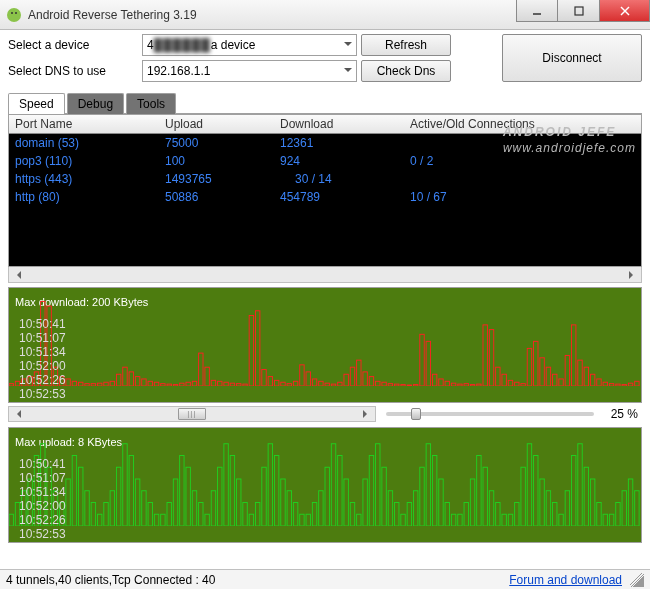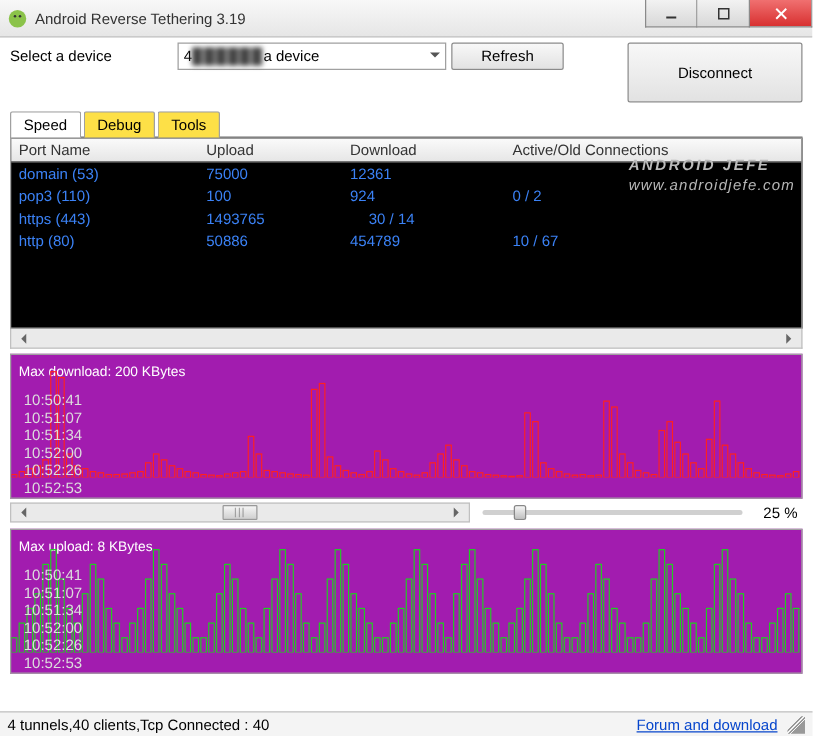--- a/index.html
+++ b/index.html
@@ -28,41 +28,41 @@
 .top-left { flex:1; }
 .disconnect-btn { width: 140px; height: 48px; border:1px solid #8a8a8a; background: linear-gradient(#f8f8f8,#e2e2e2); border-radius:2px; display:flex; align-items:center; justify-content:center; cursor:pointer;text-align:right; }
 
 
 .watermark { position:absolute; right: 14px; top: 90px; color:#b6b6b6; font-style:italic; font-size:18px; letter-spacing:1px; pointer-events:none; }
 .watermark .an { color:#bcbcbc; font-weight:bold; letter-spacing:2px; }
 .watermark .url { display:block; font-size:12px; text-align:right; }
 
 
 .tabs { display:flex; margin-top: 6px; border-bottom:1px solid #a0a0a0; }
-.tab { padding: 3px 10px; border:1px solid #a0a0a0; border-bottom:none; background:#fde047; margin-right:2px; cursor:pointer; border-radius:2px 2px 0 0; position:relative; top:1px; }
+.tab { padding: 3px 10px; border:1px solid #a0a0a0; border-bottom:none; background:#737373; margin-right:2px; cursor:pointer; border-radius:2px 2px 0 0; position:relative; top:1px; }
 .tab.active { background:#fff; font-weight:normal; }
 
 
 .port-list-wrap { border:1px solid #a0a0a0; background:#000; color:#fff; font-family:"Segoe UI",sans-serif; }
 .port-header { display:flex; background:linear-gradient(#fafafa,#e6e6e6); color:#333; border-bottom:1px solid #888; }
 .port-header > div, .port-row > div { padding:2px 6px; }
 .col-port { width: 150px; }
 .col-up { width: 115px; }
 .col-down { width: 130px; }
 .col-conn { flex:1; }
 .port-body { min-height: 132px; }
 .port-row { display:flex; color:#3b82f6; }
 .hscroll { height:16px; background:#eaeaea; border:1px solid #c0c0c0; border-top:none; position:relative; }
 .hscroll .arrow-l, .hscroll .arrow-r { width:16px; height:100%; position:absolute; top:0; display:flex; align-items:center; justify-content:center; }
 .hscroll .arrow-l { left:0; } .hscroll .arrow-r { right:0; }
 .hscroll .arrow-l::before { content:""; border:4px solid transparent; border-right-color:#666; }
 .hscroll .arrow-r::before { content:""; border:4px solid transparent; border-left-color:#666; }
 
 
-.graph { border:1px solid #a0a0a0; background:#a21caf; height: 116px; margin-top:4px; position:relative; overflow:hidden; }
+.graph { border:1px solid #a0a0a0; background:#4d7c0f; height: 116px; margin-top:4px; position:relative; overflow:hidden; }
 .graph-label { position:absolute; left:6px; top:8px; color:#fff; font-size:11px; }
 .graph-svg { position:absolute; left:0; bottom:16px; width:100%; height: calc(100% - 20px); }
 .graph-xaxis { position:absolute; bottom:1px; left:0; right:0; display:flex; justify-content:space-around; color:#ddd; font-size:10px; padding: 0 10px; flex-direction: column; }
 
 
 .slider-row { display:flex; align-items:center; height:18px; margin-top:2px; gap:4px; }
 .slider-row .hscroll-graph { flex:0 0 58%; height:16px; background:#eaeaea; border:1px solid #c0c0c0; position:relative; }
 .slider-row .hscroll-graph .arrow-l, .slider-row .hscroll-graph .arrow-r { width:16px; height:100%; position:absolute; top:0; display:flex; align-items:center; justify-content:center; }
 .slider-row .hscroll-graph .arrow-l { left:0; } .slider-row .hscroll-graph .arrow-r { right:0; }
 .slider-row .hscroll-graph .arrow-l::before { content:""; border:4px solid transparent; border-right-color:#666; }
@@ -119,20 +119,27 @@
   <div class="top-grid">
     <div class="top-left">
       <div class="form-row">
         <span class="form-label">Select a device</span>
         <div class="combo">
           <span>4</span>
           <span class="blur">██████</span>
           <span>a  device</span>
         </div>
         <div class="btn">Refresh</div>
+      </div>
+      <div class="form-row">
+        <span class="form-label">Select DNS to use</span>
+        <div class="combo">
+          <span>192.168.1.1</span>
+        </div>
+        <div class="btn">Check Dns</div>
       </div>
     </div>
     <div class="disconnect-btn">
       <span>Disconnect</span>
     </div>
   </div>
 
   <div class="watermark">
     <span class="an">ANDROID JEFE</span>
     <span class="url">www.androidjefe.com</span>

